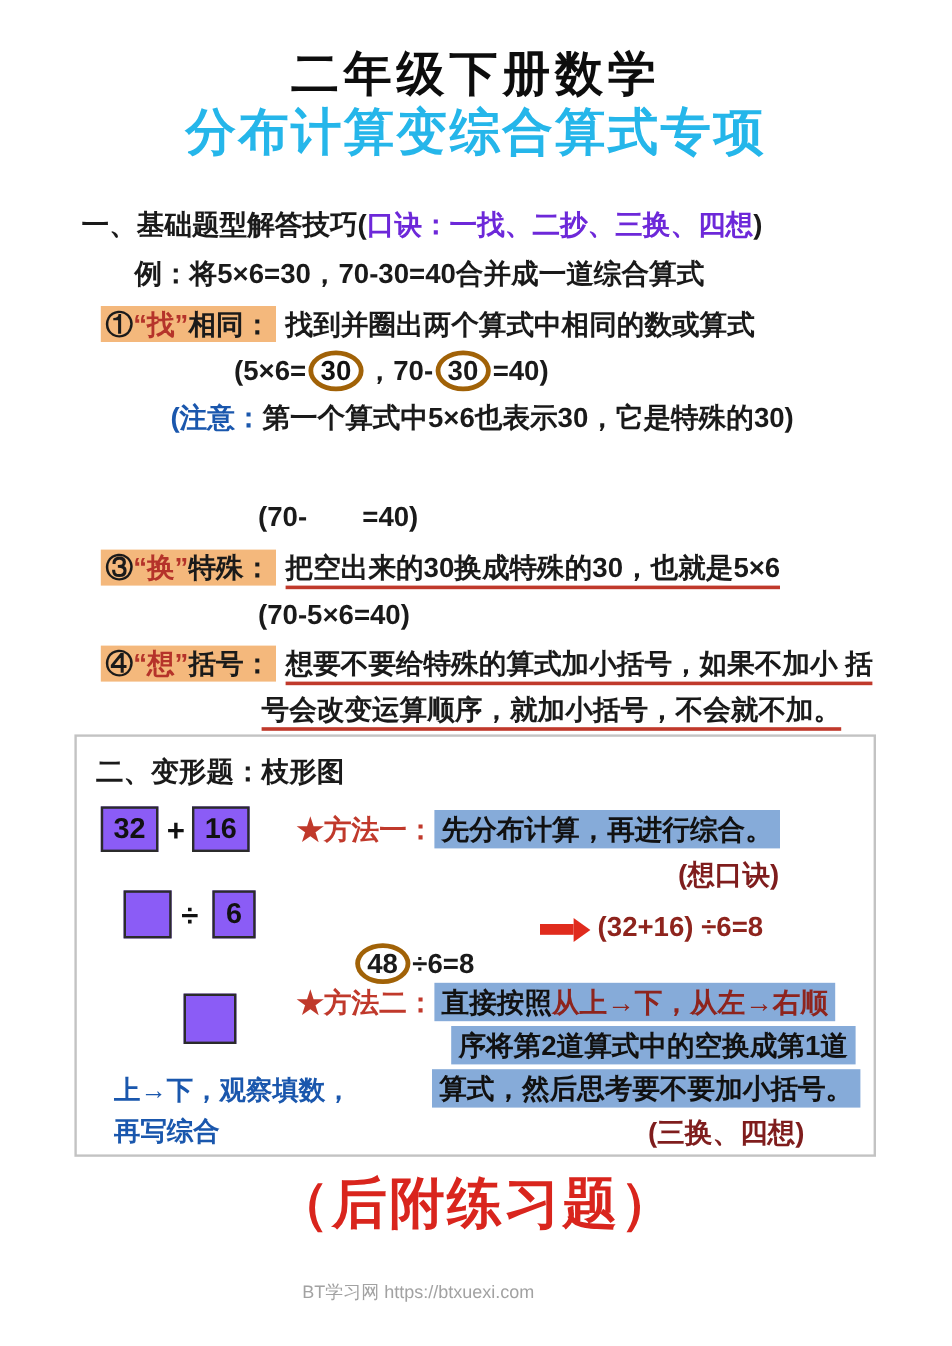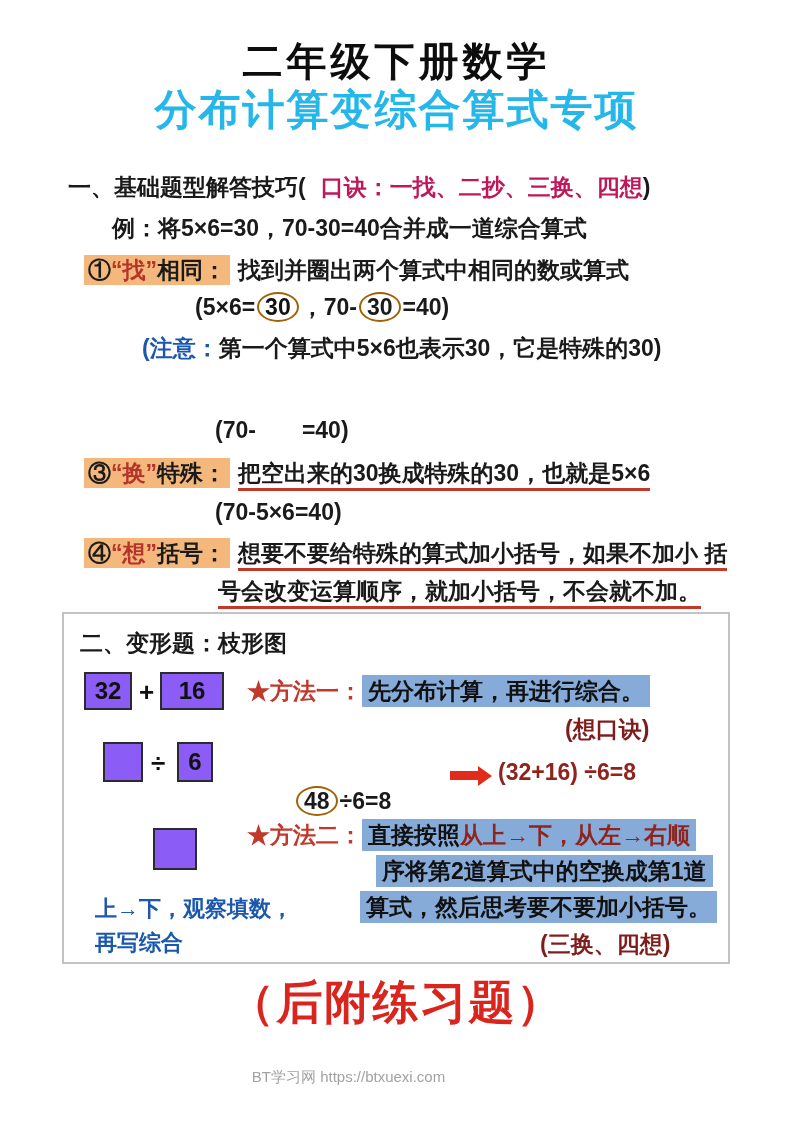--- a/index.html
+++ b/index.html
@@ -3,28 +3,28 @@
 <meta charset="utf-8">
 <style>
   * { margin:0; padding:0; box-sizing:border-box; }
   html,body { background:#ffffff; }
   body { font-family:"Liberation Sans", sans-serif; }
   .page { position:relative; width:793px; height:1122px; background:#ffffff; overflow:hidden; margin:0 auto; }
   .abs { position:absolute; }
   .t23 { font-size:23px; line-height:30px; font-weight:700; color:#1a1a1a; white-space:nowrap; }
   .title { width:793px; text-align:center; font-family:"Liberation Serif", serif; font-size:40px; font-weight:700; color:#0d0d0d; letter-spacing:4px; }
   .subtitle { width:793px; text-align:center; font-size:42px; font-weight:900; color:#25b6ea; letter-spacing:2px; }
-  .red { color:#be185d;margin-left:15px; }
+  .red { color:#6d28d9; }
   .maroon { color:#8e241d; }
   .blue { color:#1a57ad; }
   .lbl { background:#f4b87c; padding:2px 4px; }
   .lbl .ch { color:#b5332a; }
   .steptext { margin-left:8px; }
   .rline { border-bottom:3px solid #c0392b; padding-bottom:2px; }
-  .circ { display:inline-block; border:2px solid #a16207; border-radius:50%; padding:0 6px; margin:0 2px; line-height:26px; }
+  .circ { display:inline-block; border:4px solid #a16207; border-radius:50%; padding:0 6px; margin:0 2px; line-height:26px; }
   .bluehl { background:#86abd9; padding:3px 6px; color:#111; }
   .box2 { border:2px solid #c3c3c3; background:#ffffff; }
   .dbox { border:2px solid #2b2b2b; display:flex; align-items:center; justify-content:center; font-size:24px; font-weight:700; color:#111; background:#8b5cf6; }
   .sign { font-size:26px; font-weight:700; color:#111; line-height:1; }
   .mlabel { color:#c0392b; }
   .hint { color:#7f1d1d; font-size:23px; font-weight:700; }
   .arrow-right { display:inline-block; position:relative; width:28px; height:9px; background:#e02b1d; vertical-align:middle; }
   .arrow-right::after { content:""; position:absolute; left:100%; top:50%; transform:translateY(-50%);
       border-left:14px solid #e02b1d; border-top:10px solid transparent; border-bottom:10px solid transparent; }
   .practice { width:793px; text-align:center; font-family:Liberation Mono, monospace; font-size:46px; font-weight:700; color:#d9251d; letter-spacing:2px; }
@@ -87,21 +87,21 @@
   </div>
 
   
   <div class="abs box2" style="left:62px;top:612px;width:668px;height:352px;"></div>
 
   <div class="abs t23" style="left:80px;top:628px;">二、变形题：枝形图</div>
 
   
   <div class="abs dbox" style="left:84px;top:672px;width:48px;height:38px;">32</div>
   <div class="abs sign" style="left:139px;top:679px;">+</div>
-  <div class="abs dbox" style="left:160px;top:672px;width:64px;height:38px;">16</div>
+  <div class="abs dbox" style="left:160px;top:672px;width:48px;height:38px;">16</div>
   <div class="abs dbox" style="left:103px;top:742px;width:40px;height:40px;"></div>
   <div class="abs sign" style="left:151px;top:750px;">÷</div>
   <div class="abs dbox" style="left:177px;top:742px;width:36px;height:40px;">6</div>
   <div class="abs dbox" style="left:153px;top:828px;width:44px;height:42px;"></div>
 
   
   <div class="abs t23" style="left:247px;top:676px;">
     <span class="mlabel">★方法一：</span><span class="bluehl">先分布计算，再进行综合。</span>
   </div>
   <div class="abs hint" style="left:565px;top:714px;">(想口诀)</div>

